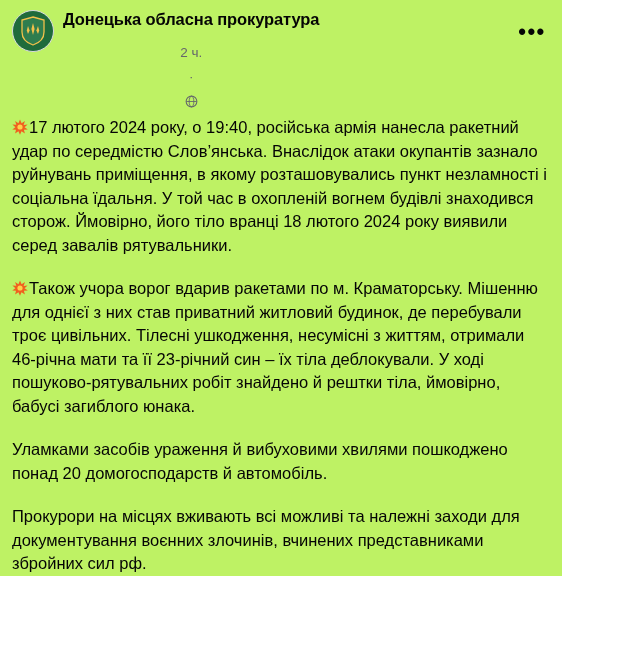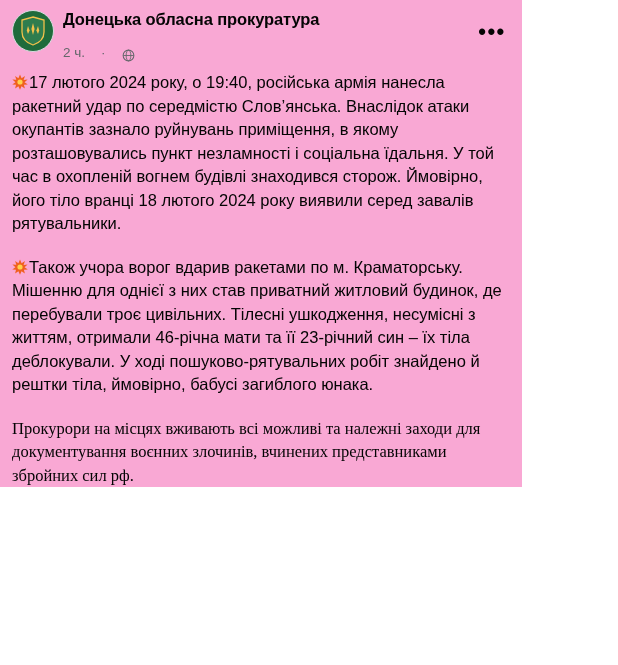--- a/index.html
+++ b/index.html
@@ -8,24 +8,24 @@
     background: #ffffff;
   }
   body {
     width: 618px;
     height: 665px;
     overflow: hidden;
     font-family: "Liberation Sans", sans-serif;
     color: #050505;
   }
   .post {
-    width: 522px;
+    width: 562px;
     box-sizing: border-box;
     padding: 10px 12px 0 12px;
-    background: #f9a8d4;
+    background: #bef264;
   }
   .post-header {
     display: flex;
     align-items: flex-start;
     position: relative;
     padding-bottom: 4px;
   }
   .avatar {
     width: 42px;
     height: 42px;
@@ -55,22 +55,23 @@
   .page-name {
     font-size: 16.5px;
     font-weight: bold;
     line-height: 19px;
     color: #050505;
     letter-spacing: -0.1px;
   }
   .meta-row {
     display: flex;
     align-items: center;
-    gap: 16px;
+    gap: 8px;
     margin-top: 16px;
+    flex-direction: column;
   }
   .timestamp {
     font-size: 13.5px;
     color: #65676b;
     line-height: 16px;
   }
   .dot-sep {
     font-size: 13.5px;
     color: #65676b;
     line-height: 16px;
@@ -106,21 +107,20 @@
     font-size: 16.5px;
     line-height: 23.5px;
     color: #050505;
   }
   .para {
     margin: 0 0 20px 0;
     white-space: normal;
   }
   .para:last-child {
     margin-bottom: 17px;
-    font-family: Liberation Serif, serif;
   }
   .para.bold {
     font-weight: bold;
     margin-bottom: 22px;
   }
   .burst {
     display: inline-block;
     width: 16px;
     height: 16px;
     position: relative;
@@ -179,17 +179,18 @@
             <path d="M8 0.5 L9.6 4.2 L13 2 L11.6 5.9 L15.6 5.6 L12.6 8.2 L15.8 10.6 L11.9 10.7 L12.9 14.6 L9.5 12.3 L8 15.8 L6.4 12.3 L3.1 14.5 L4 10.7 L0.3 10.5 L3.4 8.2 L0.4 5.6 L4.3 5.8 L3.1 2 L6.4 4.2 Z" fill="#f0601f"></path>
             <circle cx="8" cy="8" r="2.6" fill="#ffd24c"></circle>
           </svg></span><span>17 лютого 2024 року, о 19:40, російська армія нанесла ракетний удар по середмістю Слов’янська. Внаслідок атаки окупантів зазнало руйнувань приміщення, в якому розташовувались пункт незламності і соціальна їдальня. У той час в охопленій вогнем будівлі знаходився сторож. Ймовірно, його тіло вранці 18 лютого 2024 року виявили серед завалів рятувальники.</span></p>
 
     <p class="para"><span class="burst"><svg viewBox="0 0 16 16" width="16" height="16">
             <path d="M8 0.5 L9.6 4.2 L13 2 L11.6 5.9 L15.6 5.6 L12.6 8.2 L15.8 10.6 L11.9 10.7 L12.9 14.6 L9.5 12.3 L8 15.8 L6.4 12.3 L3.1 14.5 L4 10.7 L0.3 10.5 L3.4 8.2 L0.4 5.6 L4.3 5.8 L3.1 2 L6.4 4.2 Z" fill="#f0601f"></path>
             <circle cx="8" cy="8" r="2.6" fill="#ffd24c"></circle>
           </svg></span><span>Також учора ворог вдарив ракетами по м. Краматорську. Мішенню для однієї з них став приватний житловий будинок, де перебували троє цивільних. Тілесні ушкодження, несумісні з життям, отримали 46-річна мати та її 23-річний син – їх тіла деблокували. У ході пошуково-рятувальних робіт знайдено й рештки тіла, ймовірно, бабусі загиблого юнака.</span></p>
 
 
+    <p class="para"><span>Уламками засобів ураження й вибуховими хвилями пошкоджено понад 20 домогосподарств й автомобіль.</span></p>
 
     <p class="para"><span>Прокурори на місцях вживають всі можливі та належні заходи для документування воєнних злочинів, вчинених представниками збройних сил рф.</span></p>
 
   </div>
 </div>
 
 </body></html>

